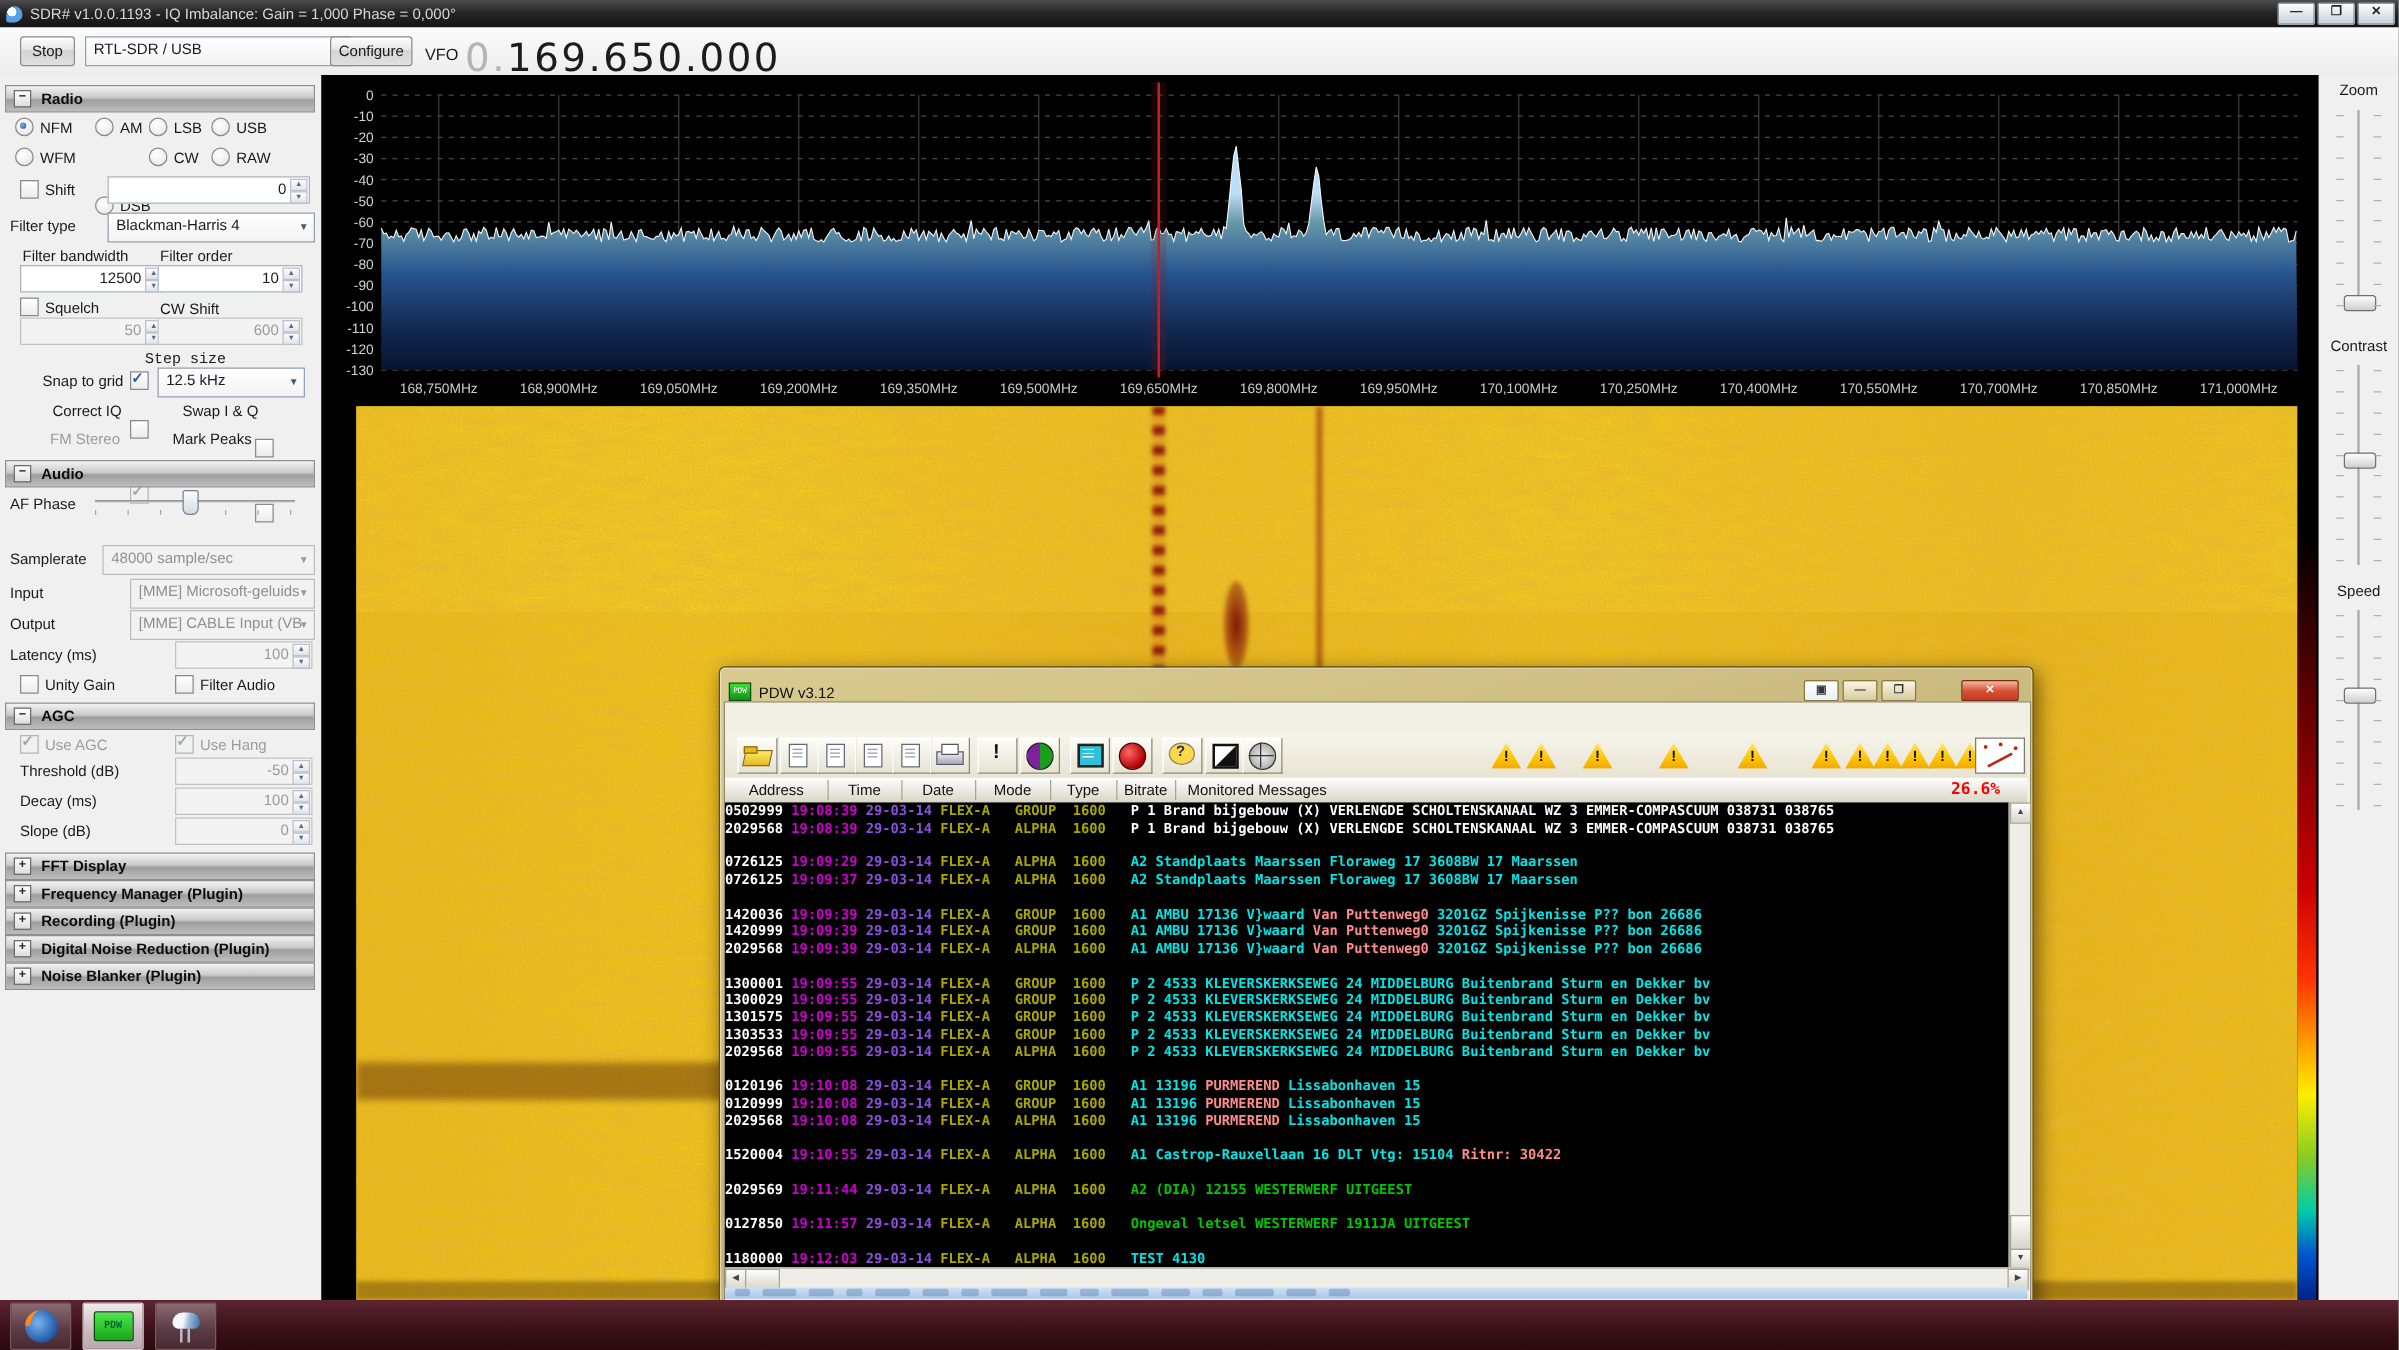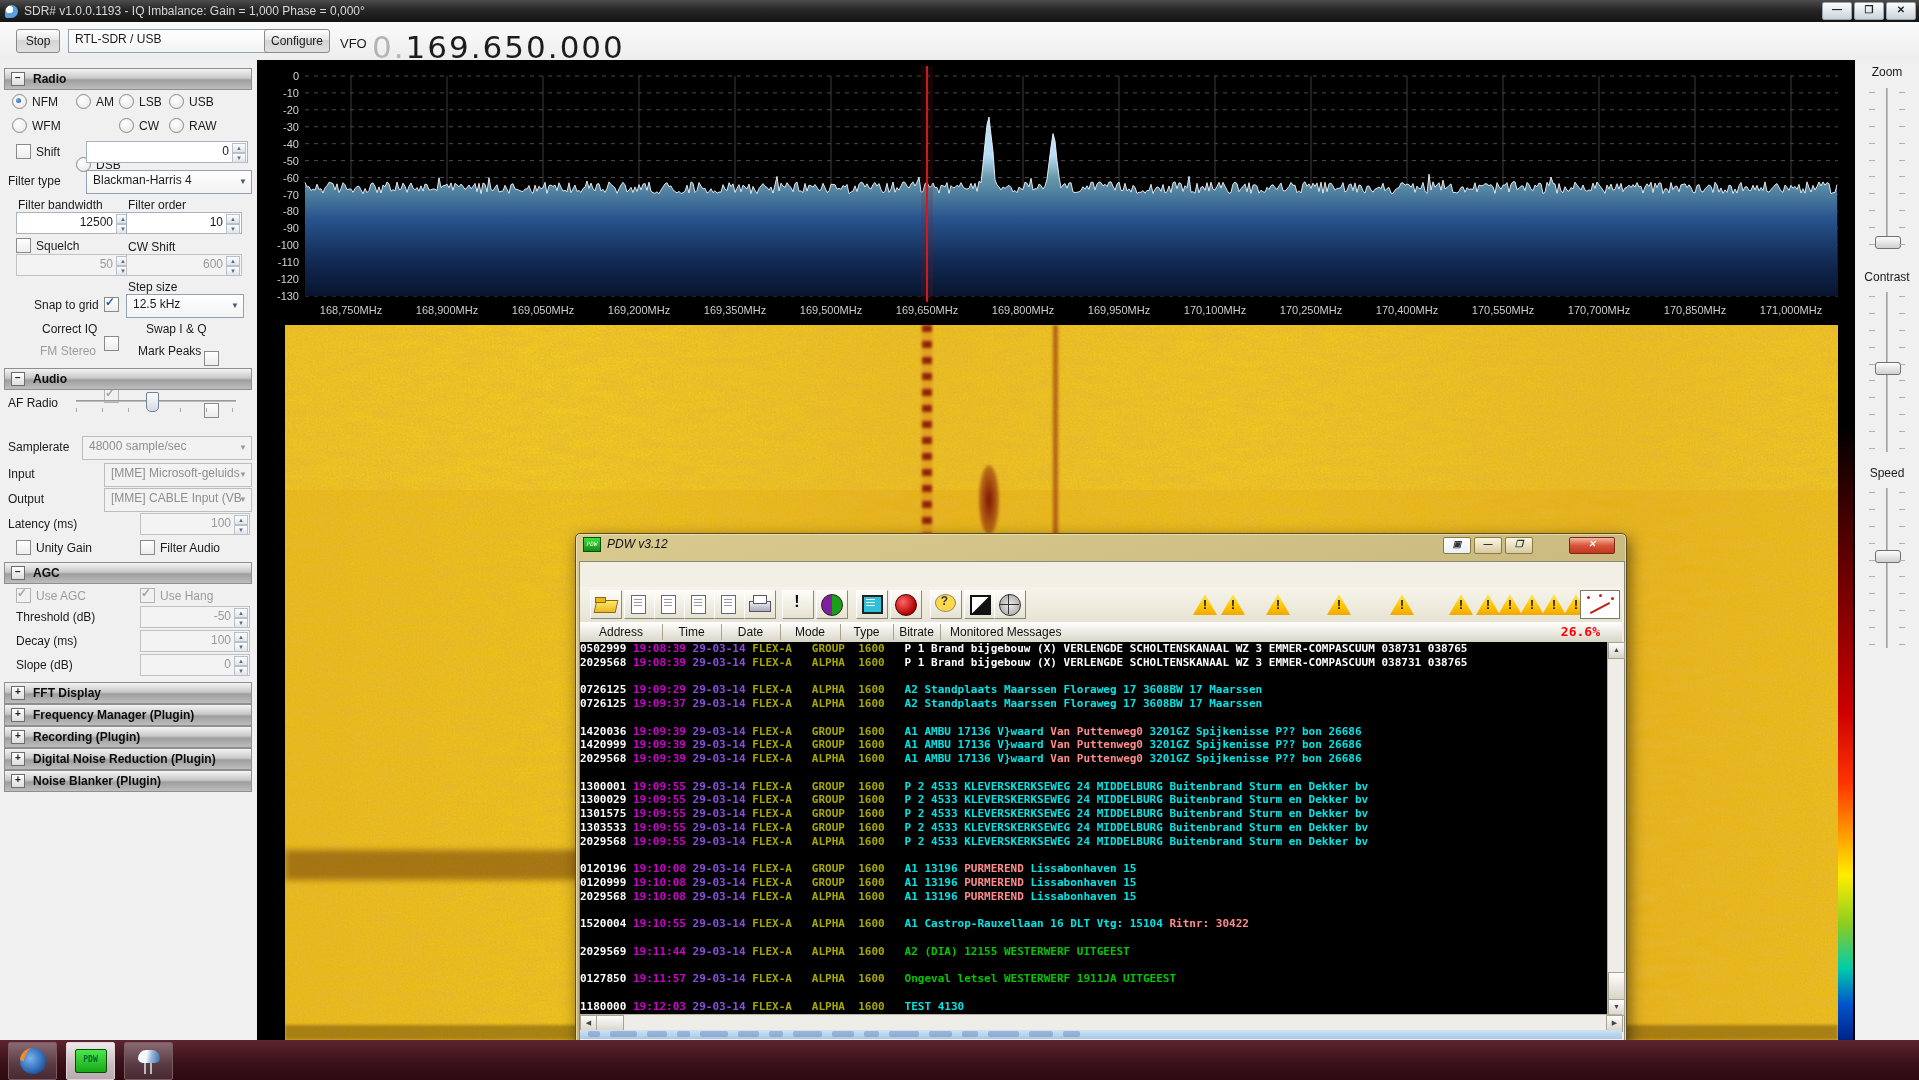--- a/index.html
+++ b/index.html
@@ -66,21 +66,21 @@
   .rightpanel{left:1855px;top:60px;width:64px;height:980px;background:#f0f0f0;}
   .vlabel{width:64px;text-align:center;font-size:12px;color:#1a1a1a;}
   .vtrack{left:31px;width:2px;background:linear-gradient(90deg,#909090,#d0d0d0);}
   .vthumb{left:20px;width:24px;height:11px;border:1px solid #707070;border-radius:3px;
           background:linear-gradient(#fdfdfd,#cfcfcf);}
   .vtick{position:absolute;width:6px;height:1px;background:#b0b0b0;}
   
   .pdwwin{left:575px;top:533px;width:1050px;height:520px;border:1px solid #5c4c20;border-radius:5px;
           background:linear-gradient(165deg,#d9ca90,#c3b377 55%,#cdbd82);
           box-shadow:inset 0 0 0 1px rgba(255,255,255,.45), 3px 5px 16px rgba(0,0,0,.5);}
-  .pdwtitle{left:3px;top:3px;width:1042px;height:24px;display:flex;align-items:flex-start;font-size:12px;color:#101010;font-style:italic;}
+  .pdwtitle{left:3px;top:3px;width:1042px;height:24px;display:flex;align-items:flex-end;font-size:12px;color:#101010;}
   .pdwicon{width:16px;height:13px;margin:0 6px 0 4px;background:linear-gradient(#3ae03a,#129012);border:1px solid #0a4a0a;
            color:#fff;font-size:6px;line-height:12px;text-align:center;font-family:"DejaVu Sans Mono",monospace;}
   .pdwbtn{width:26px;height:15px;border:1px solid #8a7a40;border-radius:2px;background:linear-gradient(#fbf6e2,#d8cba0);
           font-size:9px;line-height:13px;text-align:center;color:#333;font-weight:bold;}
   .pdwbtn.close{background:linear-gradient(#f8b8a0,#d8543a 50%,#c03820);color:#fff;border-color:#7a2a18;}
   .pdwbody{left:3px;top:27px;width:1044px;height:478px;background:#f2efe4;border:1px solid #8a8a74;}
   .pmenu{left:0;top:0;width:1042px;height:25px;background:linear-gradient(#fcfcfc,#f0efe8);display:flex;align-items:center;
          font-size:12px;color:#111;border-bottom:1px solid #d8d5c8;}
   .pmenu span{padding:4px 10px;}
   .ptool{left:0;top:25px;width:1042px;height:35px;background:linear-gradient(#f6f4ea,#e8e4d4);
@@ -221,41 +221,41 @@
     <div class="abs lbl" style="left:128px;top:180px;">CW Shift</div>
     <div class="abs spin dis" style="left:16px;top:194px;width:92px;height:18px;"><span>50</span><span class="ud">
           <i>▲</i>
           <i>▼</i>
         </span></div>
     <div class="abs spin dis" style="left:126px;top:194px;width:92px;height:18px;"><span>600</span><span class="ud">
           <i>▲</i>
           <i>▼</i>
         </span></div>
 
-    <div class="abs lbl" style="left:128px;top:220px;">Step size</div>
+    <div class="abs lbl" style="left:116px;top:220px;font-family:Liberation Mono, monospace;">Step size</div>
     <div class="abs lbl" style="left:34px;top:238px;">Snap to grid</div>
     <div class="abs chk on" style="left:104px;top:237px;"></div>
     <div class="abs combo" style="left:126px;top:234px;width:92px;height:20px;"><span>12.5 kHz</span><span class="arr">▼</span></div>
 
     <div class="abs lbl" style="left:42px;top:262px;">Correct IQ</div>
     <div class="abs chk" style="left:104px;top:261px;"></div>
     <div class="abs lbl" style="left:146px;top:262px;">Swap I &amp; Q</div>
     <div class="abs chk" style="left:204px;top:261px;"></div>
 
     <div class="abs lbl dis" style="left:40px;top:284px;">FM Stereo</div>
     <div class="abs chk dis on" style="left:104px;top:283px;"></div>
     <div class="abs lbl" style="left:138px;top:284px;">Mark Peaks</div>
     <div class="abs chk" style="left:204px;top:283px;"></div>
 
     <div class="abs phead" style="top:308px;">
       <span class="box">−</span>
         <span>Audio</span>
       </div>
 
-    <div class="abs lbl" style="left:8px;top:336px;">AF Radio</div>
+    <div class="abs lbl" style="left:8px;top:336px;">AF Phase</div>
     <div class="abs" style="left:76px;top:330px;width:160px;height:26px;">
       <div class="hslider-track abs" style="left:0;top:10px;width:160px;"></div>
       <div class="abs" id="afticks" style="left:0;top:18px;width:160px;height:5px;">
           <div class="htick abs" style="left: 0px; top: 0px;"></div>
           <div class="htick abs" style="left: 26px; top: 0px;"></div>
           <div class="htick abs" style="left: 52px; top: 0px;"></div>
           <div class="htick abs" style="left: 78px; top: 0px;"></div>
           <div class="htick abs" style="left: 104px; top: 0px;"></div>
           <div class="htick abs" style="left: 130px; top: 0px;"></div>
           <div class="htick abs" style="left: 156px; top: 0px;"></div>

